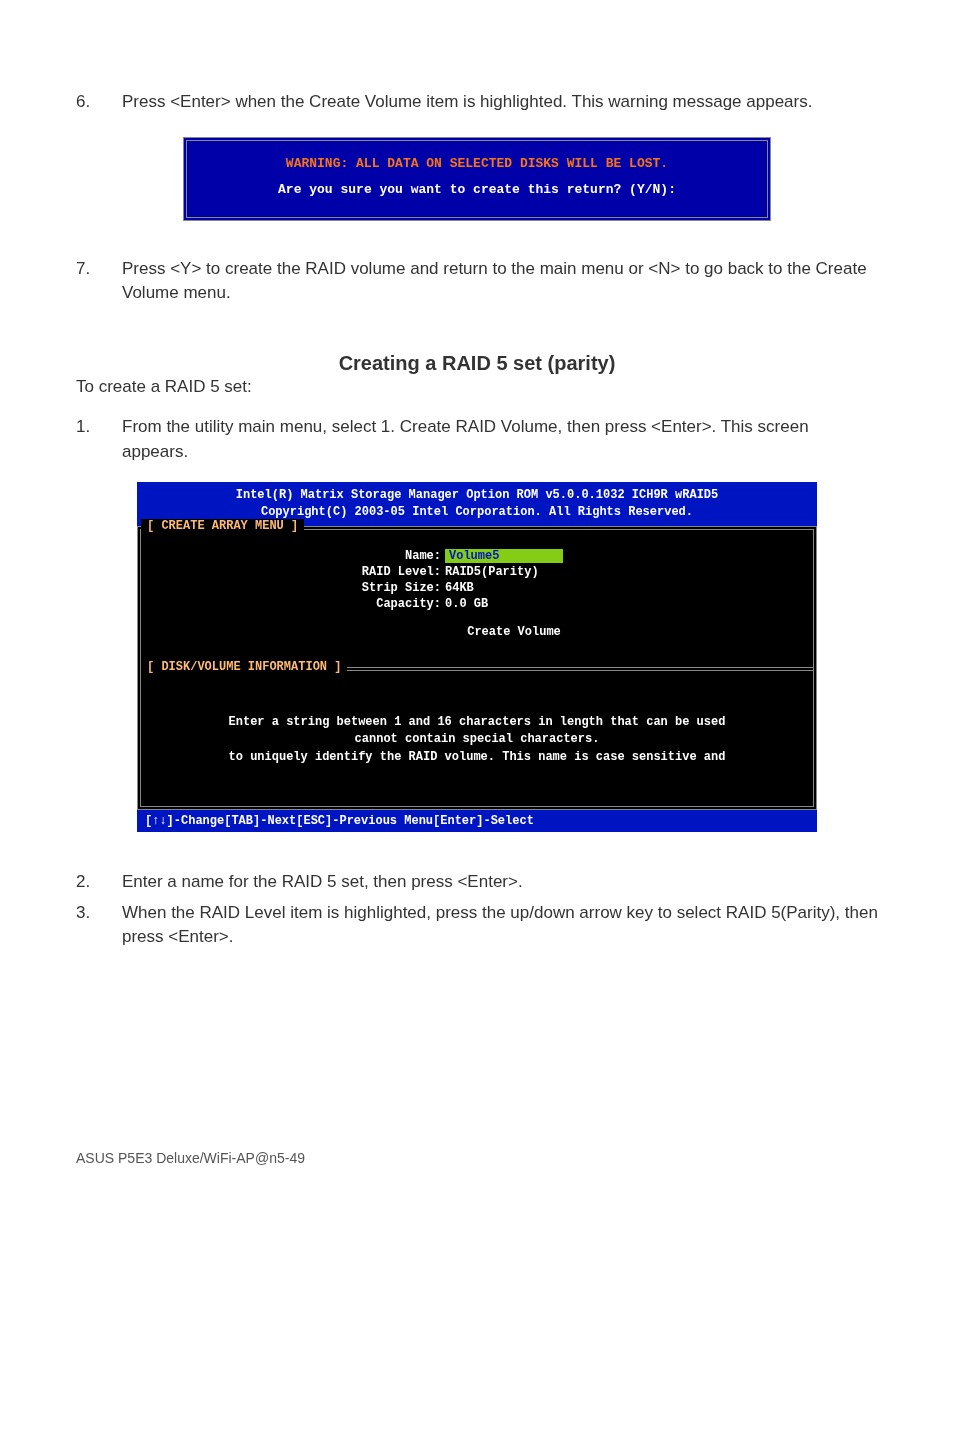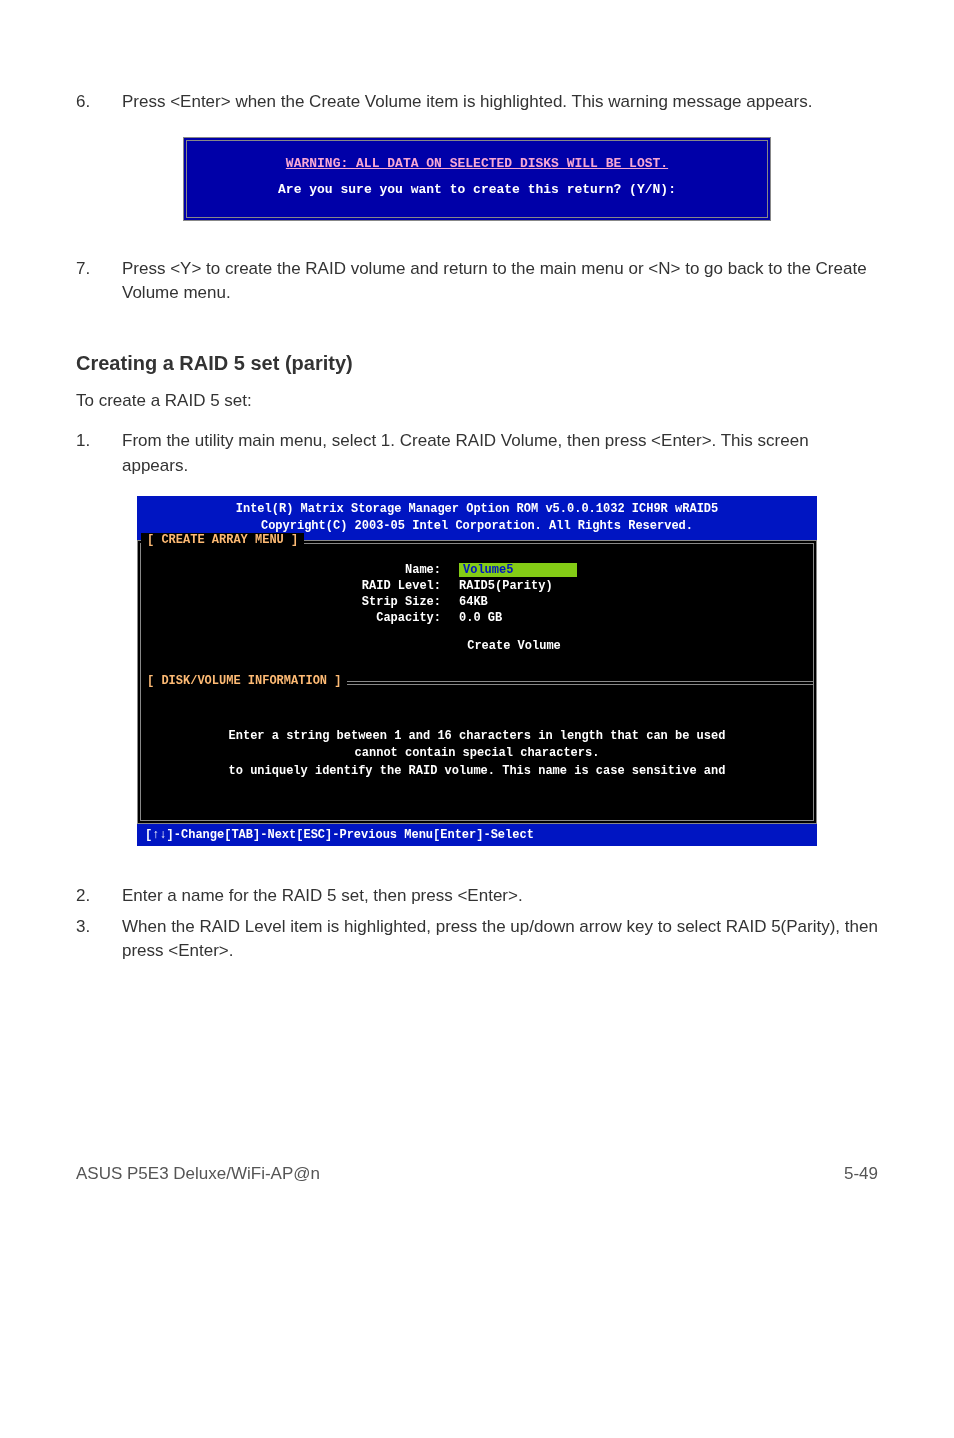--- a/index.html
+++ b/index.html
@@ -30,27 +30,28 @@
     border: 4px double #888;
     background: #0000a8;
     width: 540px;
     margin: 22px auto 36px auto;
     padding: 12px 20px 16px 20px;
     font-family: "Courier New", monospace;
     font-size: 13px;
     text-align: center;
     line-height: 1.7;
   }
-  .warn-red { color: #f9a8d4; font-weight: bold; text-decoration: underline; }
+  .warn-red { color: #f97316; font-weight: bold; }
   .warn-white { color: #fff; font-weight: bold; margin-top: 4px;}
   h3.section {
     font-size: 20px;
     font-weight: bold;
     color: #333;
-    margin: 46px 0 16px 0;
+    margin: 46px 0 2px 0;
+    text-align: center;
   }
   .subline {
     font-size: 17px;
     margin-bottom: 18px;
   }
   .bios-wrap {
     width: 680px;
     margin: 18px auto 38px auto;
     font-family: "Courier New", monospace;
     font-size: 12px;
@@ -88,21 +89,21 @@
     padding: 4px 40px 10px 40px;
   }
   .form-line {
     display: flex;
     margin: 2px 0;
     font-weight: bold;
   }
   .form-label {
     width: 260px;
     text-align: right;
-    padding-right: 18px;
+    padding-right: 4px;
     color: #fff;
   }
   .form-val { color: #fff; }
   .name-field {
     background: #84cc16;
     color: #0015c2;
     padding: 0 4px;
     display: inline-block;
     width: 110px;
   }
@@ -129,22 +130,21 @@
     background: #0015c2;
     color: #fff;
     font-weight: bold;
     padding: 4px 8px;
     display: flex;
     justify-content: flex-start;
   }
   .footer-bar span { white-space: pre; }
   .page-footer {
     display: flex;
-    justify-content: space-between;
-    font-size: 17px;
+    font-size: 14px;
     color: #555;
     margin-top: 200px;
   }
 </style>
 </head>
 <body>
 
 <div class="page">
 
   <div class="step-row">

